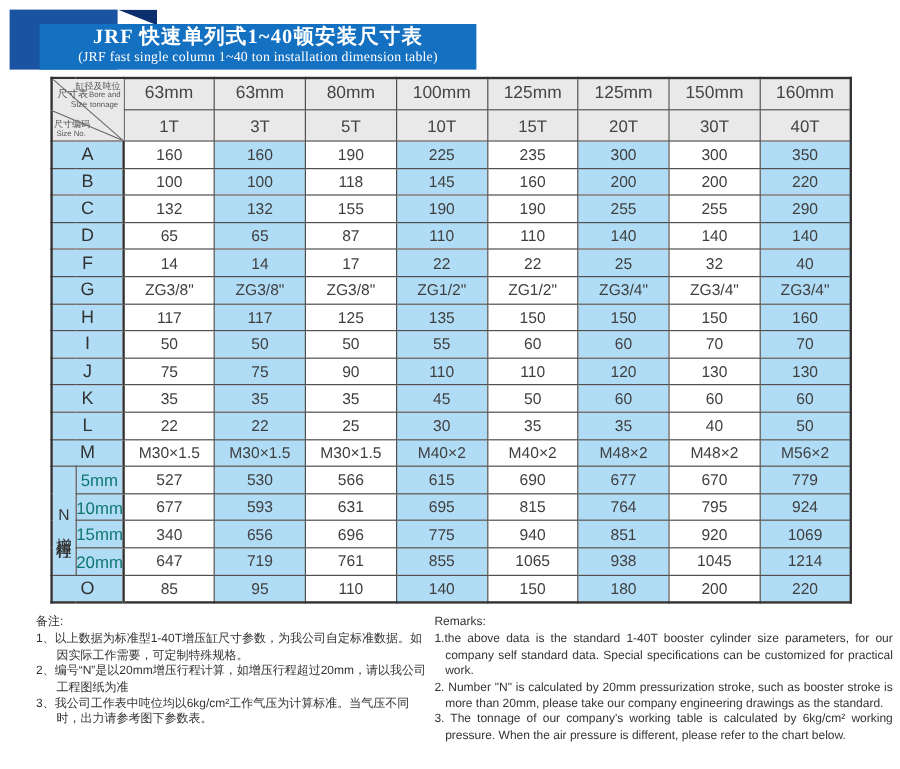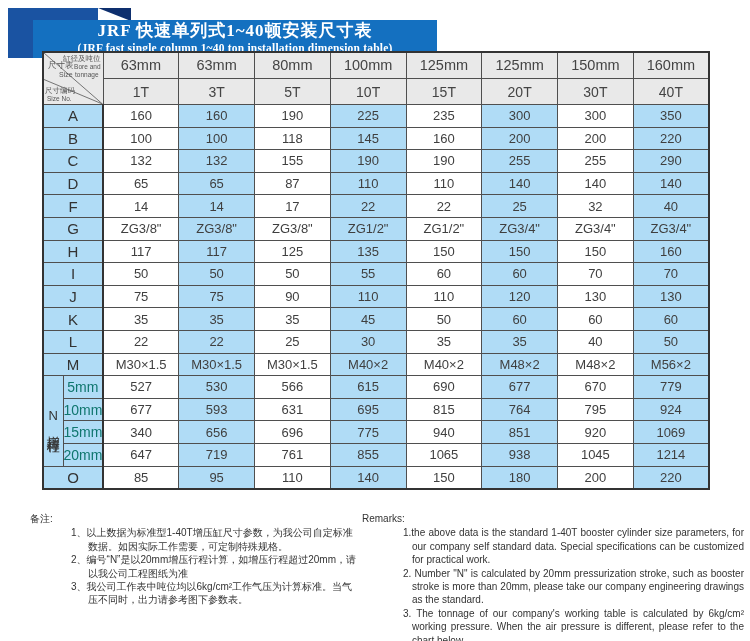--- a/index.html
+++ b/index.html
@@ -3,27 +3,27 @@
 <meta charset="utf-8">
 <style>
   html,body{margin:0;padding:0;background:#fff;}
   body{font-family:"Liberation Sans", sans-serif; -webkit-font-smoothing:antialiased;}
   #page{position:relative;width:750px;height:641px;background:#ffffff;overflow:hidden;}
 
   
   #logo-square{position:absolute;left:8px;top:8px;width:90px;height:50px;background:var(--square-color,#1a53a2);}
   #banner-fold{position:absolute;left:98px;top:8px;width:33px;height:13px;background:var(--fold-color,#0e2f6e);
     clip-path:polygon(0 0,100% 0,100% 100%);}
-  #title-banner{position:absolute;left:33px;top:20px;width:404px;height:38px;background:var(--banner-color,#1470c0);
+  #title-banner{position:absolute;left:33px;top:20px;width:364px;height:38px;background:var(--banner-color,#1470c0);
     color:#fff;text-align:center;font-family:"Liberation Serif", serif;}
   #title-banner .t1{font-size:17px;font-weight:bold;line-height:20px;margin-top:1px;letter-spacing:1px;}
-  #title-banner .t2{font-size:11.5px;font-weight:bold;line-height:14px;letter-spacing:0.2px;}
+  #title-banner .t2{font-size:11.5px;font-weight:normal;line-height:14px;letter-spacing:0.2px;}
 
   
-  #tbl-wrap{position:absolute;left:42px;top:51px;width:599px;}
+  #tbl-wrap{position:absolute;left:42px;top:64px;width:599px;}
   table{border-collapse:collapse;table-layout:fixed;width:666px;border:2px solid #333;}
   th,td{border:1px solid #4f4f4f;padding:0;text-align:center;vertical-align:middle;overflow:hidden;
     color:#3f3f3f;font-size:13px;line-height:1;}
   thead th{background:var(--header-gray,#e9e9e9);font-weight:normal;color:#444;}
   thead tr.bore th{font-size:14.5px;height:25px;}
   thead tr.ton  th{font-size:14px;height:25px;}
   tbody tr{height:22.6px;}
   td.blue{background:var(--cell-blue,#b0dcf6);}
   td.rowlbl{background:var(--cell-blue,#b0dcf6);font-size:15px;color:#333;border-right:2px solid #333;}
   td.sublbl{background:var(--cell-blue,#b0dcf6);font-size:14px;color:#0f766e;border-right:2px solid #333;}
@@ -31,21 +31,21 @@
     writing-mode:vertical-lr;text-orientation:upright;letter-spacing:2px;padding:2px 0;}
   th.corner{position:relative;padding:0;border-right:1px solid #4f4f4f;}
   th.corner .clabel{position:absolute;color:#555;line-height:1;white-space:nowrap;}
 
   
   #notes{position:absolute;left:30px;top:512px;width:714px;display:flex;}
   .ncol{color:#333;font-size:10px;line-height:13.4px;}
   #notes-cn{width:326px;margin-right:6px;}
   #notes-en{flex:1;text-align:justify;}
   .ntitle{margin-bottom:1px;}
-  .nitem{padding-left:17px;text-indent:-17px;margin-left:41px;}
+  .nitem{padding-left:17px;text-indent:-17px;}
   #notes-en .nitem{padding-left:9px;text-indent:-9px;}
 </style>
 </head>
 <body>
 
 <div id="page">
 
   <div id="logo-square"></div>
   <div id="banner-fold"></div>
   <div id="title-banner">

